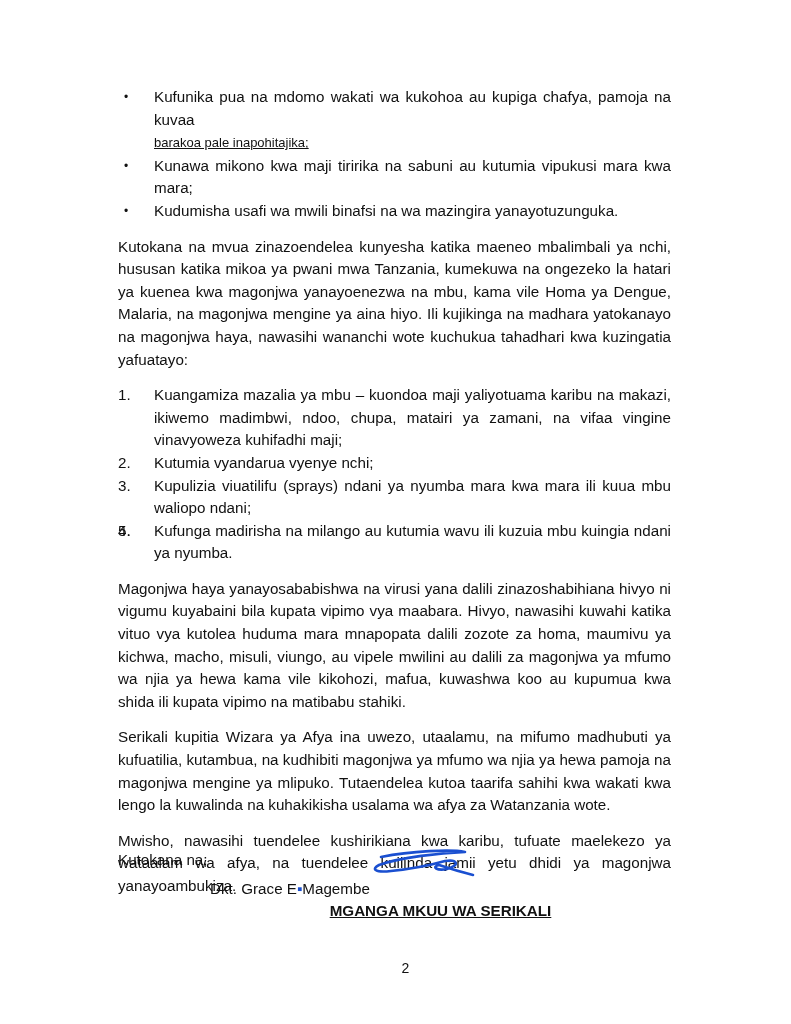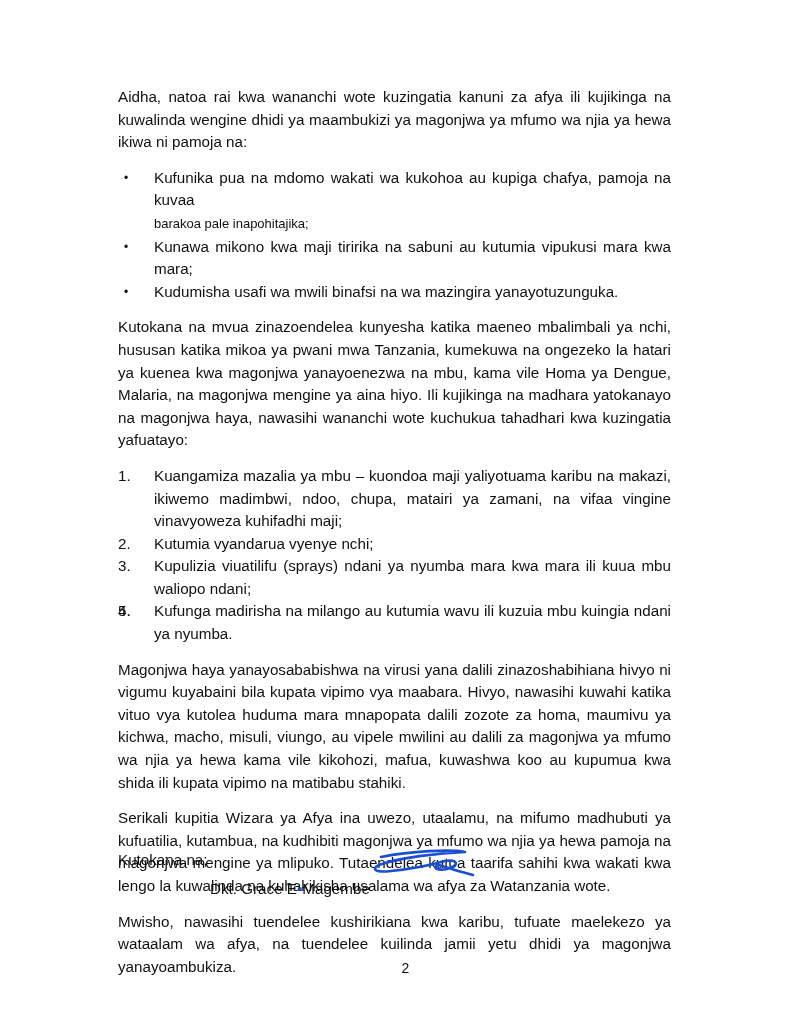--- a/index.html
+++ b/index.html
@@ -4,38 +4,37 @@
 <style>
   html, body { margin: 0; padding: 0; background: #ffffff; }
   body { width: 791px; height: 1024px; position: relative; overflow: hidden;
          font-family: "Liberation Sans", sans-serif; color: #111111; font-size: 15.2px; }
   .page { position: absolute; left: 118px; top: 86px; width: 553px; }
   p { margin: 0; line-height: 22.6px; text-align: justify; }
   .para { margin-bottom: 13px; }
   ul.bullets { list-style: none; margin: 0 0 13px 0; padding: 0; }
   ul.bullets li { position: relative; padding-left: 36px; line-height: 22.6px; text-align: justify; }
   ul.bullets li .bullet { position: absolute; left: 0; top: 0; width: 16px; text-align: center; font-size: 12px; }
-  ul.bullets li .small { font-size: 13px; }
+  ul.bullets li .small { font-size: 13px; text-decoration: underline; }
   ol.steps { list-style: none; margin: 0 0 13px 0; padding: 0; }
   ol.steps li { position: relative; padding-left: 36px; line-height: 22.6px; text-align: justify; }
   ol.steps li .num { position: absolute; left: 0; top: 0; }
   .sign-block { position: absolute; left: 118px; top: 847px; width: 553px; height: 90px; }
   .issued { position: absolute; left: 0; top: 4px; }
   .signature { position: absolute; left: 243px; top: 0px; width: 120px; height: 34px; }
   .signer-name { position: absolute; left: 0; top: 33px; width: 553px; text-align: left; padding-left: 92px; box-sizing: border-box; }
   .signer-title { position: absolute; left: 0; top: 55px; width: 553px; text-align: center; padding-left: 92px; box-sizing: border-box;
                   font-weight: bold; text-decoration: underline; }
   .page-number { position: absolute; top: 960px; left: 0; width: 791px; text-align: center; padding-left: 20px; box-sizing: border-box; font-size: 14px; }
   .dot-blue { color: #1a4fd0; }
 </style>
 </head>
 <body>
 
 <div class="page">
-  <p class="para">Aidha, natoa rai kwa wananchi wote kuzingatia kanuni za afya ili kujikinga na kuwalinda wengine dhidi ya maambukizi ya magonjwa ya mfumo wa njia ya hewa ikiwa ni pamoja na:</p>
 
   <ul class="bullets">
     <li>
       <span class="bullet">•</span>
       <span>Kufunika pua na mdomo wakati wa kukohoa au kupiga chafya, pamoja na kuvaa</span><br>
       <span class="small">barakoa pale inapohitajika;</span>
     </li>
     <li>
       <span class="bullet">•</span>
       <span>Kunawa mikono kwa maji tiririka na sabuni au kutumia vipukusi mara kwa mara;</span>
@@ -76,15 +75,16 @@
 </div>
 
 <div class="sign-block">
   <span class="issued">Kutokana na;</span>
   <svg class="signature" viewBox="0 0 120 34">
     <path d="M20 10 C 50 4, 90 2, 104 5 C 80 6, 40 10, 18 18 C 10 22, 14 26, 30 24 C 50 22, 70 18, 84 14 C 96 12, 100 18, 86 22 C 76 24, 70 20, 78 18 C 90 22, 104 26, 112 28" fill="none" stroke="#1a4fd0" stroke-width="2.6" stroke-linecap="round" stroke-linejoin="round"></path>
   </svg>
   <div class="signer-name">
     <span>Dkt. Grace E</span><span class="dot-blue">▪</span><span>Magembe</span>
   </div>
+  <div class="signer-title">MGANGA MKUU WA SERIKALI</div>
 </div>
 
 <div class="page-number">2</div>
 
 </body></html>

